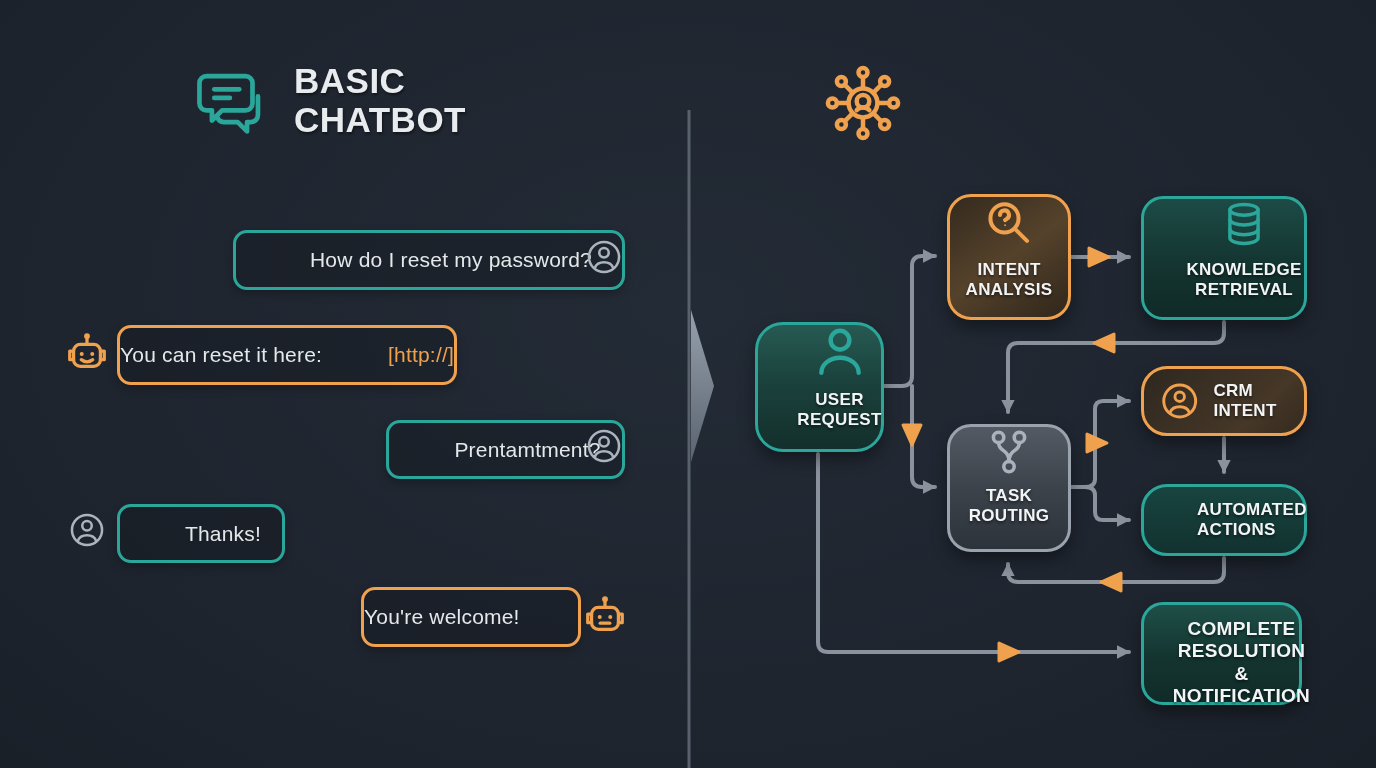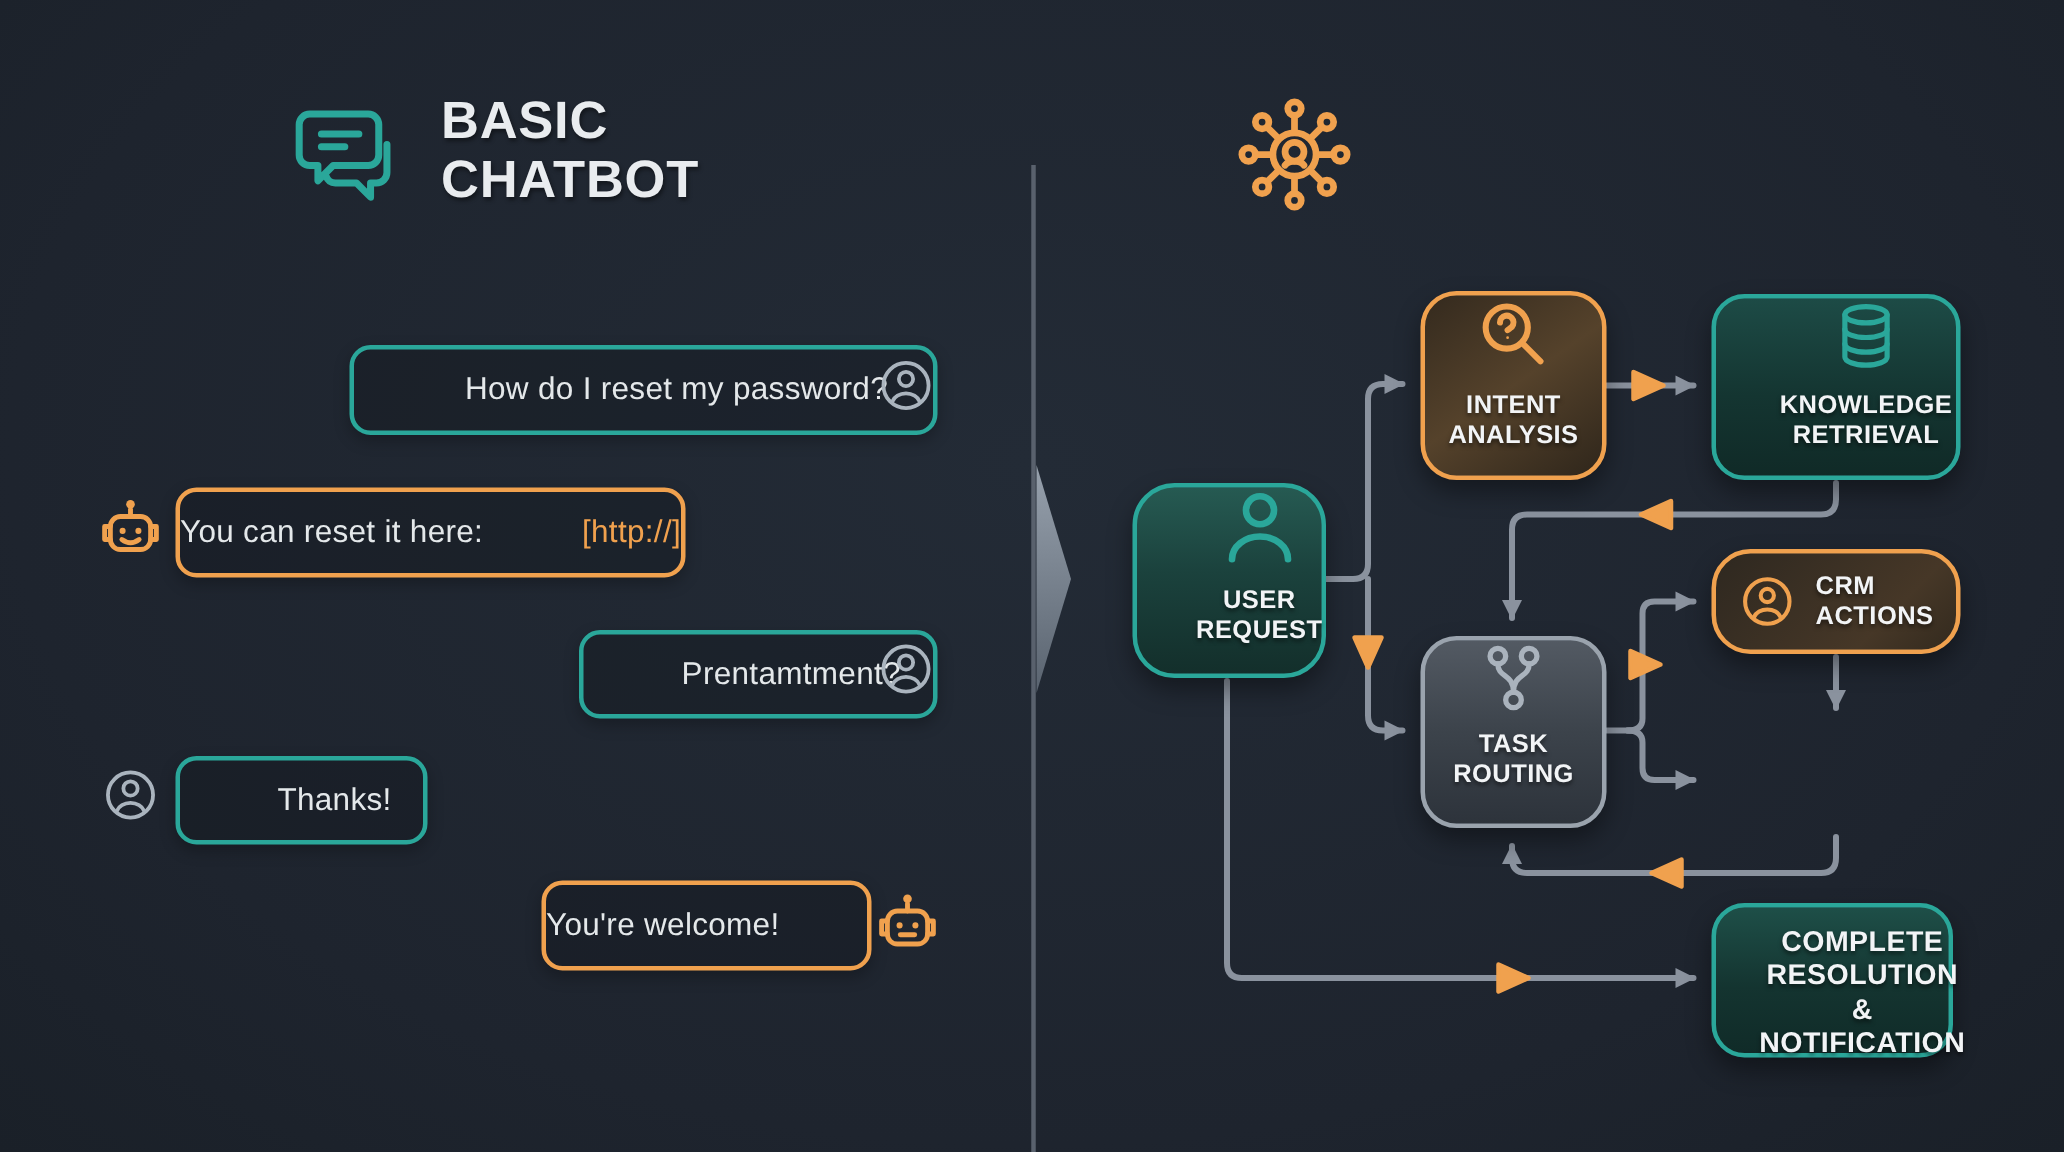--- a/index.html
+++ b/index.html
@@ -258,36 +258,53 @@
   </div>
 
   <div class="node orange n-crm row">
     <svg width="46" height="46" viewBox="0 0 48 48">
       <g fill="none" stroke="#f0a14e" stroke-width="3.4" stroke-linecap="round">
         <circle cx="24" cy="24" r="18.5"></circle>
         <circle cx="24" cy="19" r="5.5"></circle>
         <path d="M13 37 a11.5 9 0 0 1 22 0"></path>
       </g>
     </svg>
-    <span class="lbl">CRM ACTIONS</span>
+    <span class="lbl">CRM INTENT</span>
   </div>
 
   <div class="node gray n-task">
     <svg width="50" height="50" viewBox="0 0 48 48">
       <g fill="none" stroke="#aab3bd" stroke-width="3.4" stroke-linecap="round">
         <circle cx="14" cy="10" r="5"></circle>
         <circle cx="34" cy="10" r="5"></circle>
         <circle cx="24" cy="38" r="5"></circle>
         <path d="M14 15 c0 9 10 6 10 18"></path>
         <path d="M34 15 c0 9 -10 6 -10 18"></path>
       </g>
     </svg>
     <span class="lbl">TASK ROUTING</span>
   </div>
 
+  <div class="node teal n-automated row">
+    <svg width="46" height="46" viewBox="0 0 48 48">
+      <g fill="none" stroke="#2aa79a" stroke-width="3.4" stroke-linecap="round">
+        <circle cx="24" cy="24" r="9"></circle>
+        <circle cx="24" cy="24" r="3.2"></circle>
+        <line x1="24" y1="10" x2="24" y2="14"></line>
+        <line x1="24" y1="34" x2="24" y2="38"></line>
+        <line x1="10" y1="24" x2="14" y2="24"></line>
+        <line x1="34" y1="24" x2="38" y2="24"></line>
+        <line x1="14.2" y1="14.2" x2="17" y2="17"></line>
+        <line x1="31" y1="31" x2="33.8" y2="33.8"></line>
+        <line x1="33.8" y1="14.2" x2="31" y2="17"></line>
+        <line x1="17" y1="31" x2="14.2" y2="33.8"></line>
+      </g>
+    </svg>
+    <span class="lbl">AUTOMATED ACTIONS</span>
+  </div>
 
   <div class="node teal n-complete">
     <svg width="34" height="26" viewBox="0 0 40 30">
       <path d="M4 15 L14 25 L36 3" fill="none" stroke="#2cb487" stroke-width="5" stroke-linecap="round" stroke-linejoin="round"></path>
     </svg>
     <span class="lbl">COMPLETE RESOLUTION &amp; NOTIFICATION</span>
   </div>
 
 </div>
 

